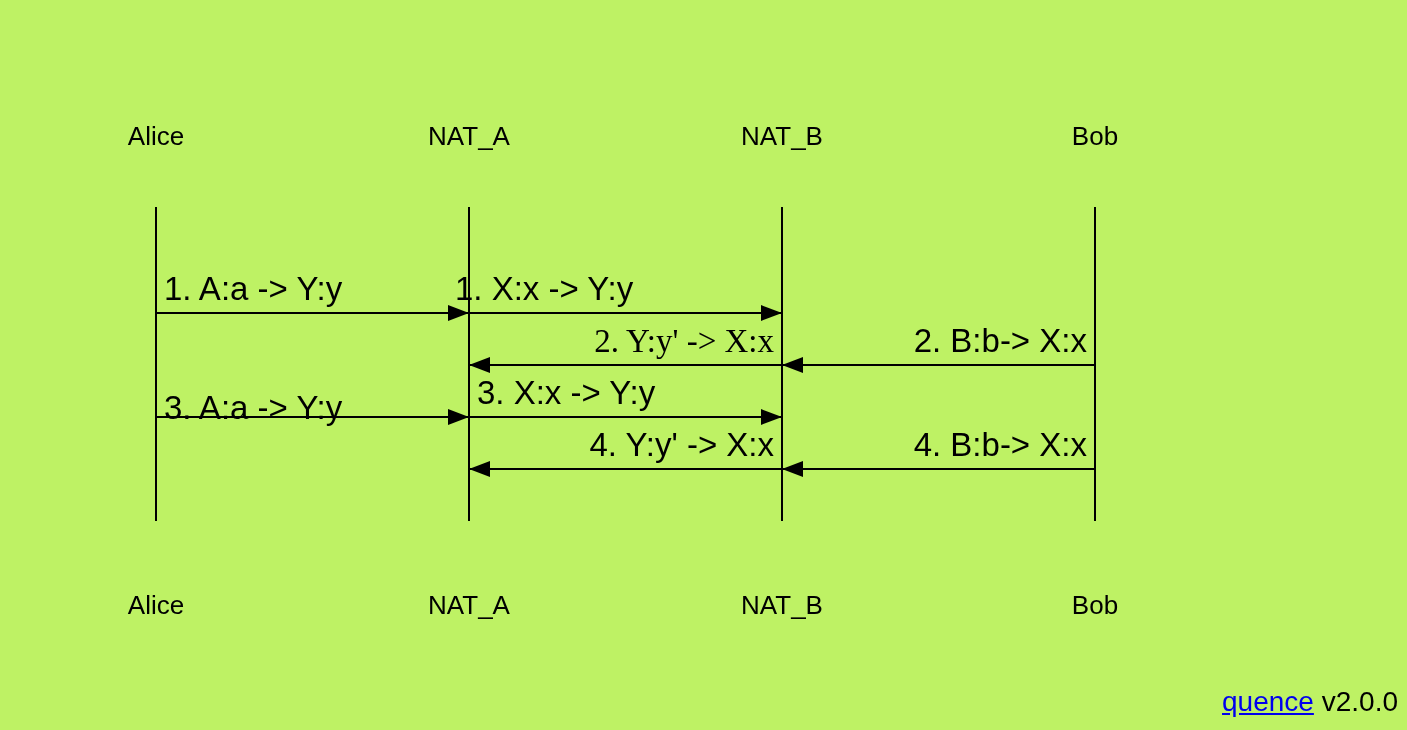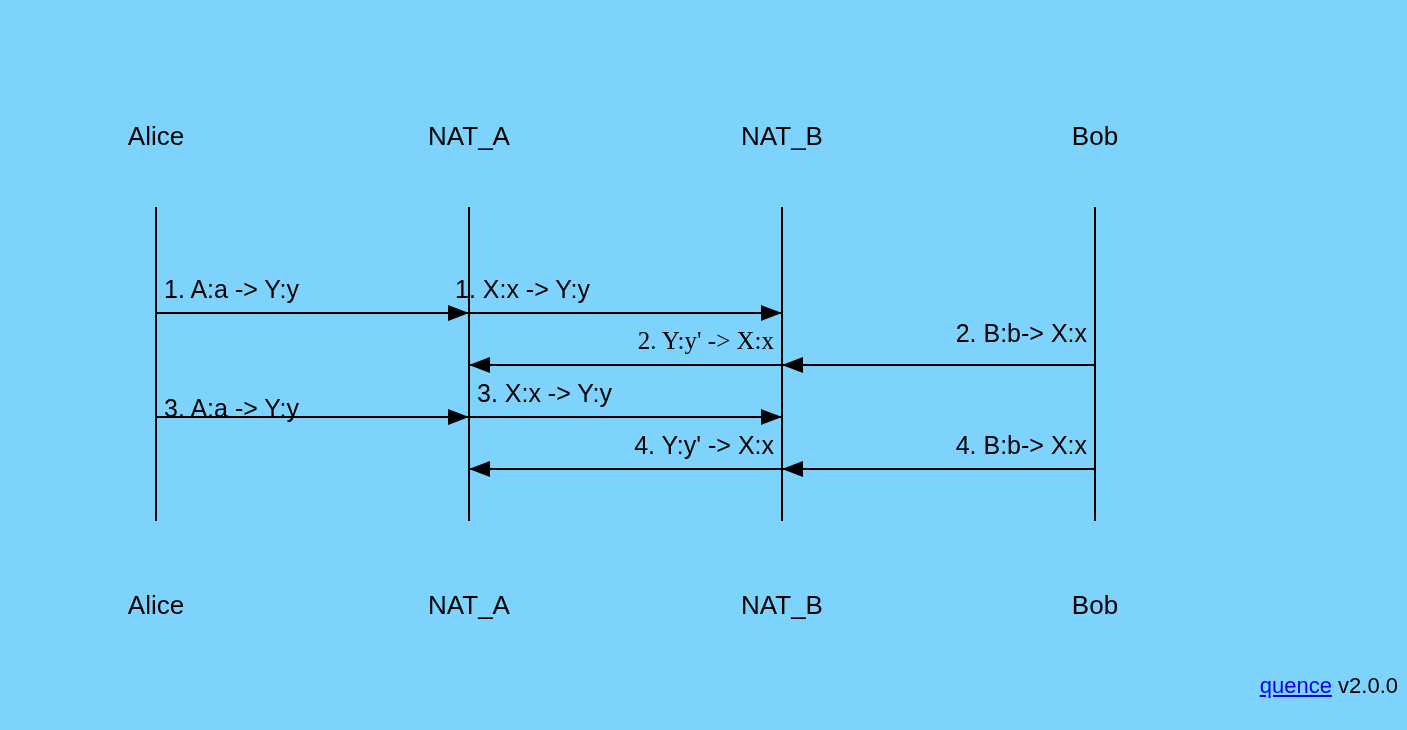--- a/index.html
+++ b/index.html
@@ -1,20 +1,20 @@
 <!DOCTYPE html>
 <html><head>
 <meta charset="utf-8">
 <style>
   html, body { margin: 0; padding: 0; background: #ffffff; }
   #canvas {
     position: relative;
     width: 1407px;
     height: 730px;
-    background: #7dd3fc;
+    background: #bef264;
     font-family: "Liberation Sans", sans-serif;
     color: #000000;
     overflow: hidden;
   }
   .actor-label {
     position: absolute;
     width: 220px;
     text-align: center;
     font-size: 26px;
     line-height: 30px;
@@ -36,31 +36,31 @@
     position: absolute;
     width: 0;
     height: 0;
     border-top: 8px solid transparent;
     border-bottom: 8px solid transparent;
   }
   .arrowhead.right { border-left: 21px solid #000000; }
   .arrowhead.left  { border-right: 21px solid #000000; }
   .msg-label {
     position: absolute;
-    font-size: 25px;
+    font-size: 33px;
     line-height: 28px;
     height: 30px;
     white-space: nowrap;
     color: #000000;
   }
   #footer {
     position: absolute;
     right: 9px;
-    top: 672px;
-    font-size: 22px;
+    top: 688px;
+    font-size: 28px;
     line-height: 27px;
     white-space: nowrap;
   }
   #footer a { text-decoration: underline; cursor: pointer; }
   #footer .version { color: #000000; margin-left: 0.28em; }
 </style>
 </head>
 <body>
 
 <div id="canvas">
@@ -78,21 +78,21 @@
     </div>
   <div id="messages">
       <div class="msg-line" style="left: 156px; width: 313px; top: 312px;"></div>
       <div class="arrowhead right" style="top: 305px; left: 448px;"></div>
       <div class="msg-label" style="top: 275px; left: 164px;">1. A:a -&gt; Y:y</div>
       <div class="msg-line" style="left: 469px; width: 313px; top: 312px;"></div>
       <div class="arrowhead right" style="top: 305px; left: 761px;"></div>
       <div class="msg-label" style="top: 275px; left: 455px;">1. X:x -&gt; Y:y</div>
       <div class="msg-line" style="left: 782px; width: 313px; top: 364px;"></div>
       <div class="arrowhead left" style="top: 357px; left: 782px;"></div>
-      <div class="msg-label" style="top: 319px; right: 320px; text-align: right;">2. B:b-&gt; X:x</div>
+      <div class="msg-label" style="top: 327px; right: 320px; text-align: right;">2. B:b-&gt; X:x</div>
       <div class="msg-line" style="left: 469px; width: 313px; top: 364px;"></div>
       <div class="arrowhead left" style="top: 357px; left: 469px;"></div>
       <div class="msg-label" style="top: 327px; right: 633px; text-align: right; font-family: Liberation Serif, serif;">2. Y:y' -&gt; X:x</div>
       <div class="msg-line" style="left: 156px; width: 313px; top: 416px;"></div>
       <div class="arrowhead right" style="top: 409px; left: 448px;"></div>
       <div class="msg-label" style="top: 394px; left: 164px;">3. A:a -&gt; Y:y</div>
       <div class="msg-line" style="left: 469px; width: 313px; top: 416px;"></div>
       <div class="arrowhead right" style="top: 409px; left: 761px;"></div>
       <div class="msg-label" style="top: 379px; left: 477px;">3. X:x -&gt; Y:y</div>
       <div class="msg-line" style="left: 782px; width: 313px; top: 468px;"></div>

